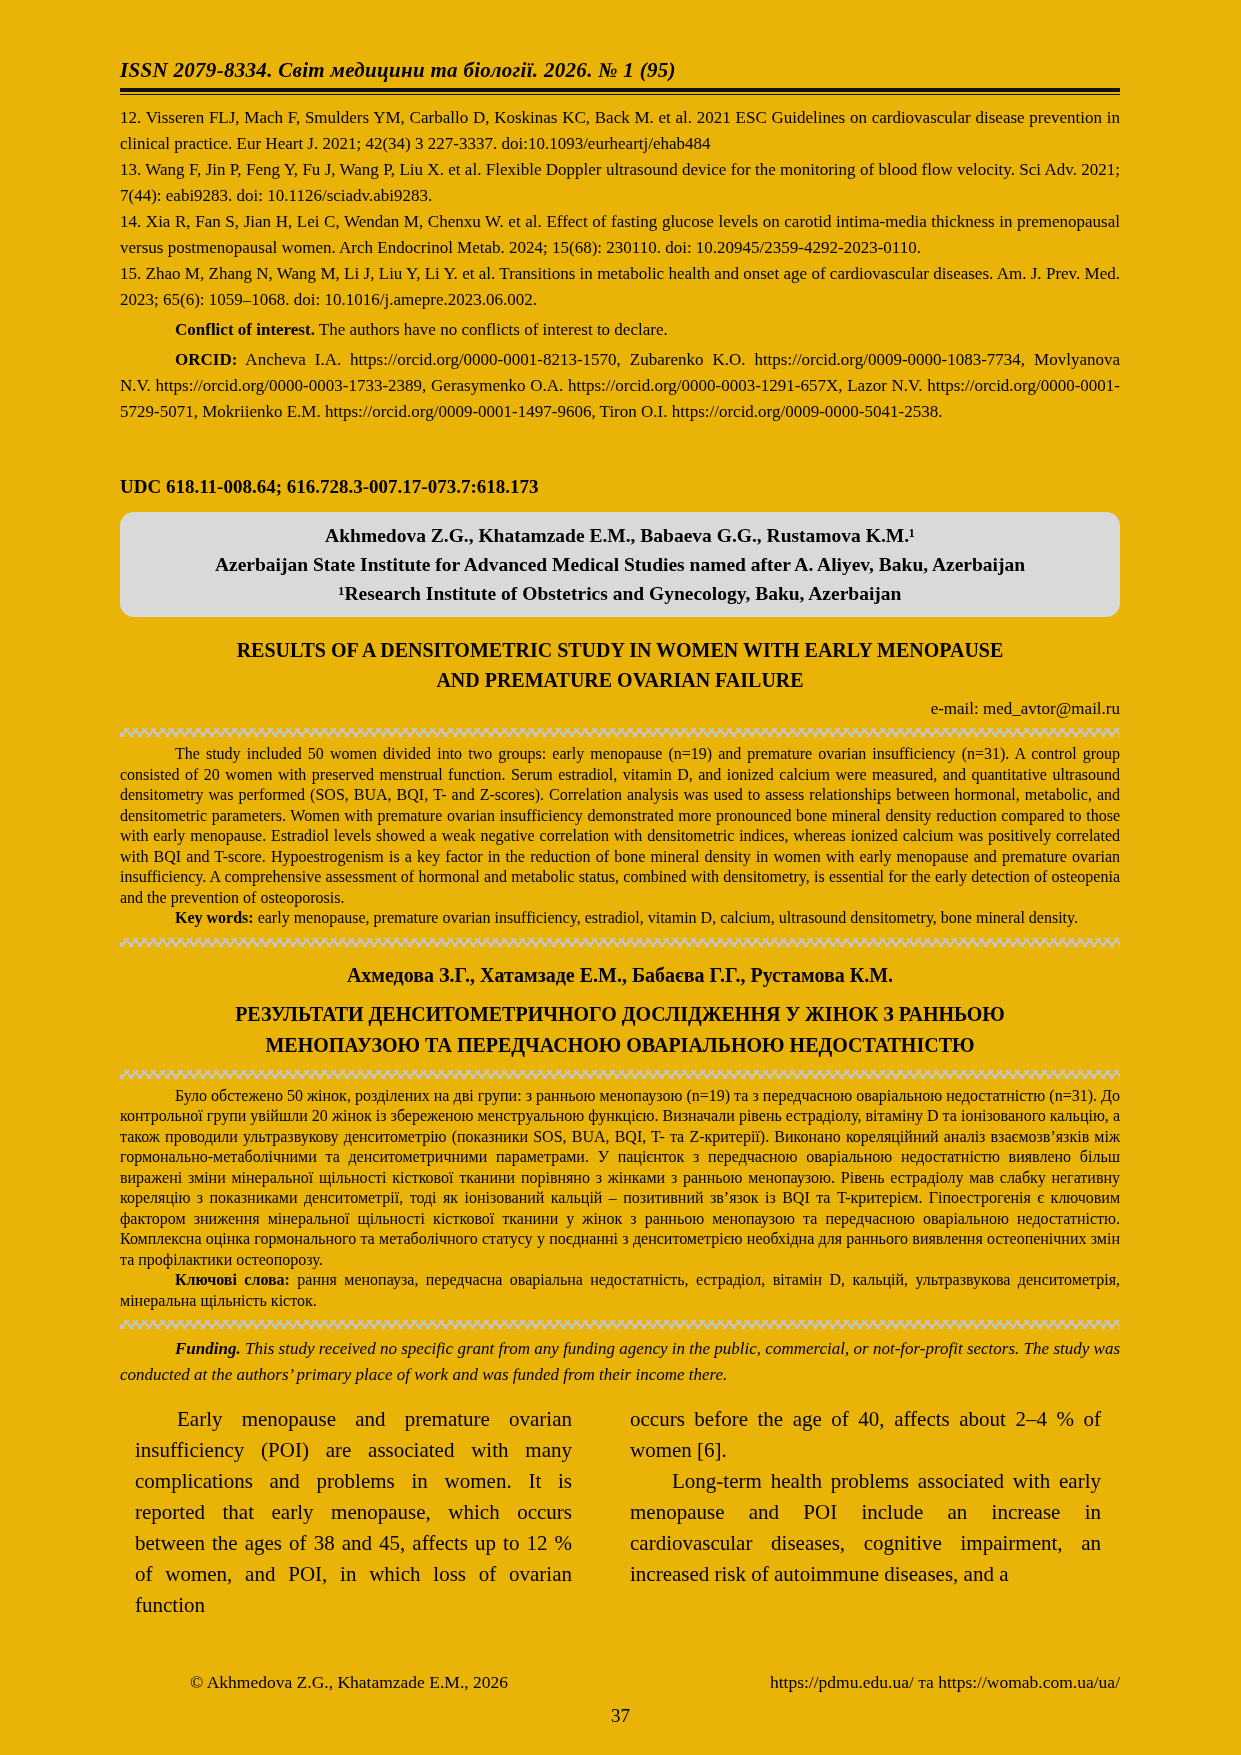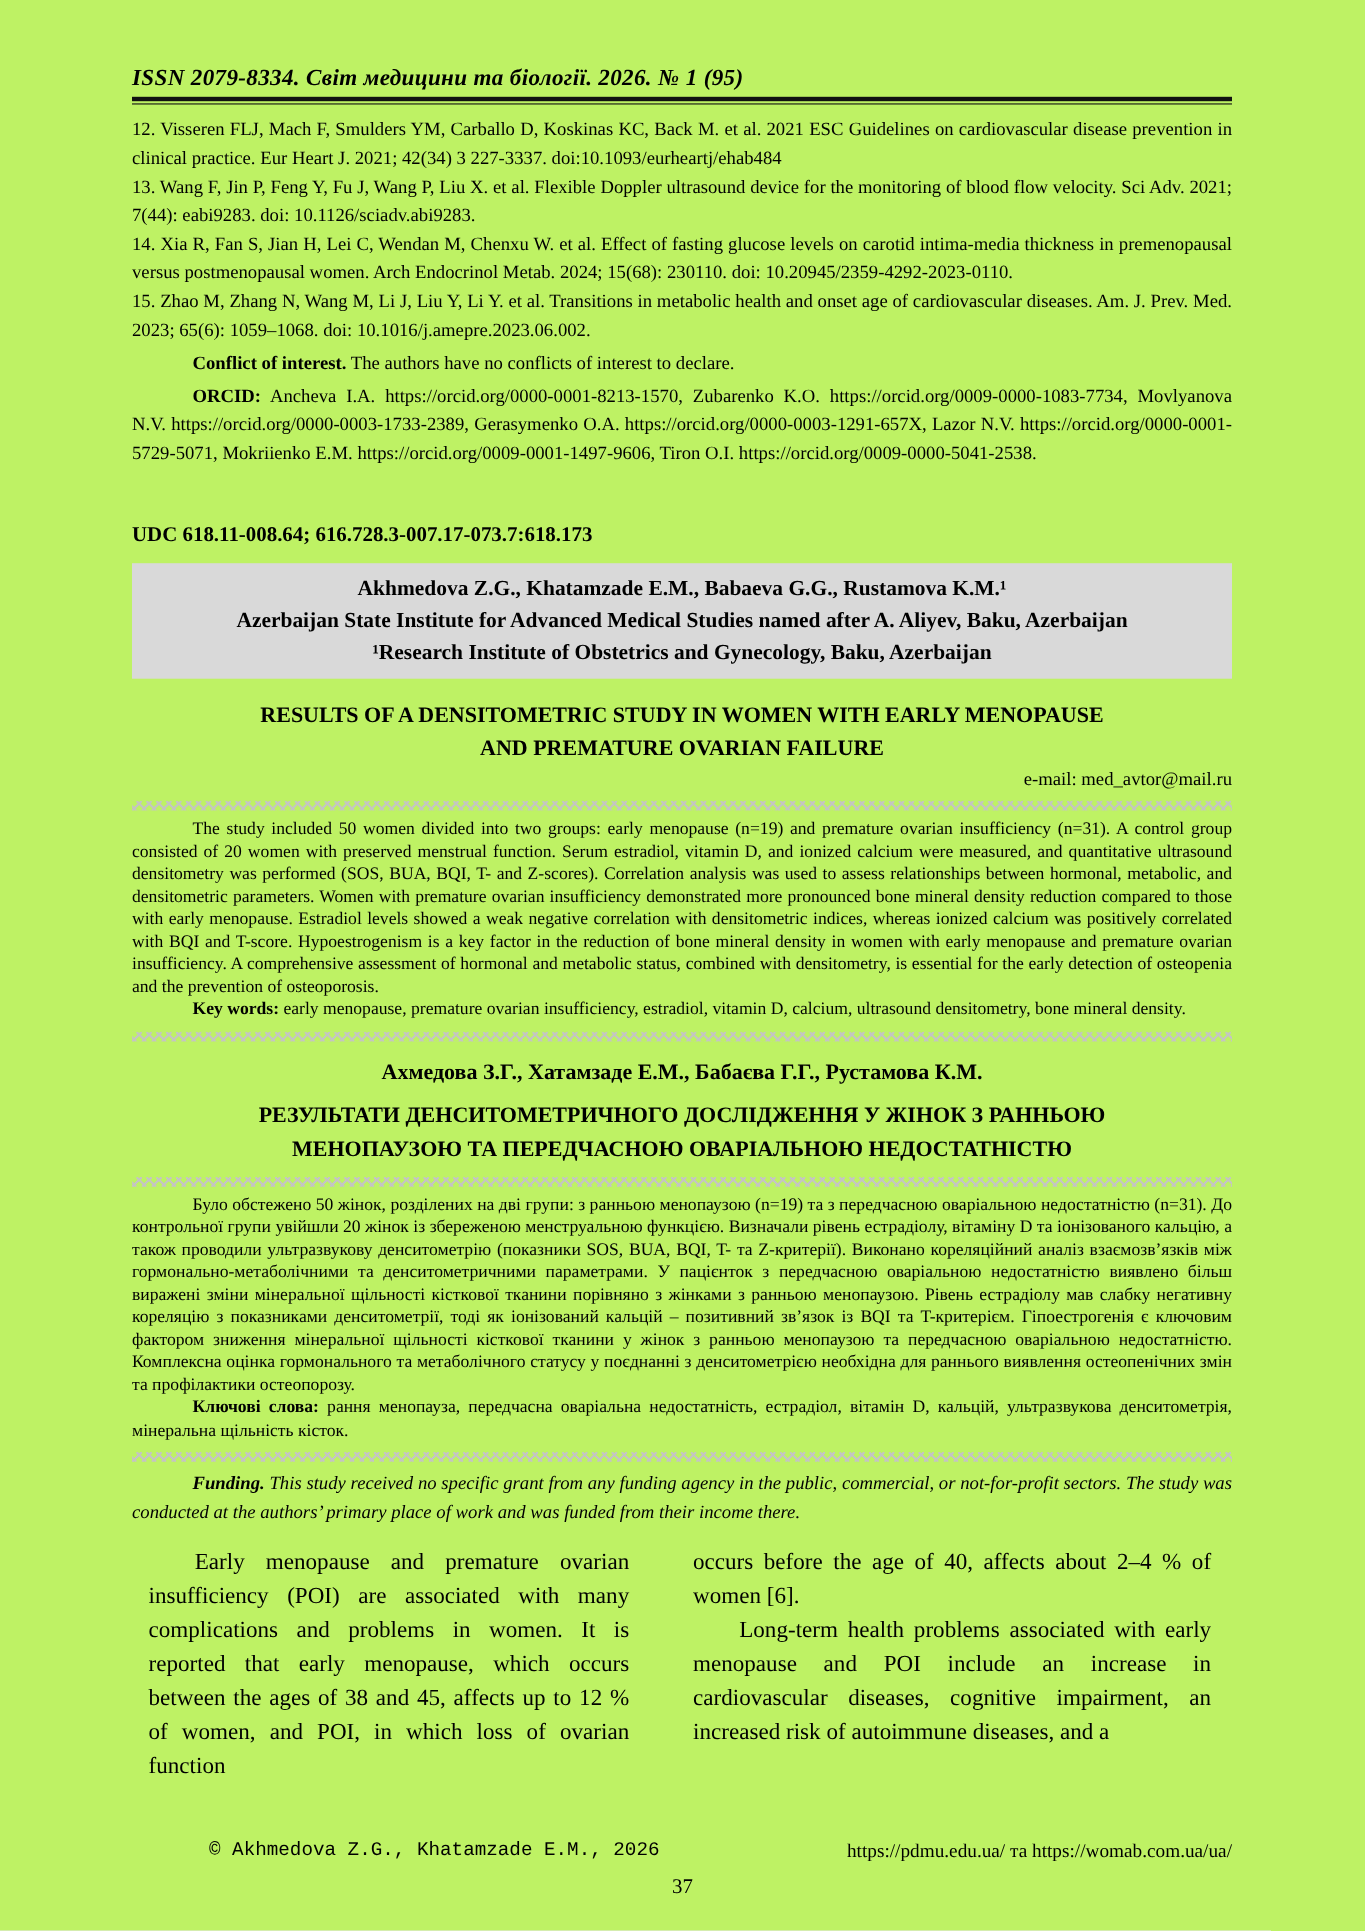--- a/index.html
+++ b/index.html
@@ -1,52 +1,52 @@
 <!DOCTYPE html>
 <html><head>
 <meta charset="utf-8">
 <style>
   html,body{margin:0;padding:0;background:#e8e8e8;}
   .page{
-    width:1241px;height:1755px;background:#bef264;margin:0 auto;
+    width:1241px;height:1755px;background:#eab308;margin:0 auto;
     font-family:"Liberation Serif","DejaVu Serif",serif;color:#000;
     box-sizing:border-box;padding:58px 121px 0 120px;position:relative;overflow:hidden;
   }
   .issn{font-weight:bold;font-style:italic;font-size:21px;letter-spacing:.3px;padding-bottom:5px;}
   .header-rule{border-top:4px solid #111;border-bottom:1px solid #111;height:2px;margin-bottom:10px;}
   p{margin:0;}
   .ref{font-size:17px;line-height:26px;text-align:justify;}
   .mixed{font-size:17px;line-height:26px;text-align:justify;text-indent:55px;}
   .mt12{margin-top:4px;}
   .right{text-align:right;font-size:17px;}
   .received{margin-top:14px;}
   .doi-block{margin-top:48px;font-weight:bold;font-size:19px;line-height:27px;}
   .gray-block{margin-top:12px;background:#d9d9d9;text-align:center;font-weight:bold;
-    font-size:19.5px;line-height:29px;padding:9px 4px;}
+    font-size:19.5px;line-height:29px;padding:9px 4px;border-radius:14px;}
   .title-en{margin-top:18px;text-align:center;font-weight:bold;font-size:20px;line-height:30px;}
   .email{margin-top:4px;text-align:right;font-size:17px;}
   .zigzag{height:9px;margin:9px 0 7px 0;
     background:
       linear-gradient(135deg, transparent 42%, #c4c4c4 42%, #c4c4c4 58%, transparent 58%) 0 0/9px 9px repeat-x,
       linear-gradient(45deg,  transparent 42%, #c4c4c4 42%, #c4c4c4 58%, transparent 58%) 4px 0/9px 9px repeat-x;}
   .abstract{font-size:16px;line-height:20.5px;text-align:justify;text-indent:55px;}
   .kw{font-size:16px;line-height:20.5px;text-align:justify;text-indent:55px;}
   .authors-cy{margin-top:14px;text-align:center;font-weight:bold;font-size:20px;line-height:28px;}
   .title-uk{margin-top:10px;text-align:center;font-weight:bold;font-size:20px;line-height:31px;}
   .funding{font-style:italic;font-size:17px;line-height:26px;text-align:justify;text-indent:55px;margin-top:6px;}
   .funding b{font-style:italic;}
   .columns{display:flex;margin-top:16px;padding-left:15px;font-size:21px;line-height:31px;}
   .col-left{width:437px;text-align:justify;}
   .col-gap{width:58px;flex:none;}
   .col-right{width:471px;text-align:justify;}
   .col-left .first,.col-right .cont{text-indent:42px;}
   .col-right .nofirst{text-indent:0;}
   .footer{position:absolute;left:120px;right:121px;bottom:62px;display:flex;
     justify-content:space-between;font-size:17.5px;}
-  .footer-left{padding-left:70px;font-family:Liberation Mono, monospace;}
+  .footer-left{padding-left:70px;}
   .pagenum{position:absolute;left:0;right:0;bottom:28px;text-align:center;font-size:19px;}
 </style>
 </head>
 <body>
 
 <div class="page">
 
   <div class="issn">ISSN 2079-8334. Світ медицини та біології. 2026. № 1 (95)</div>
   <div class="header-rule"></div>
 

